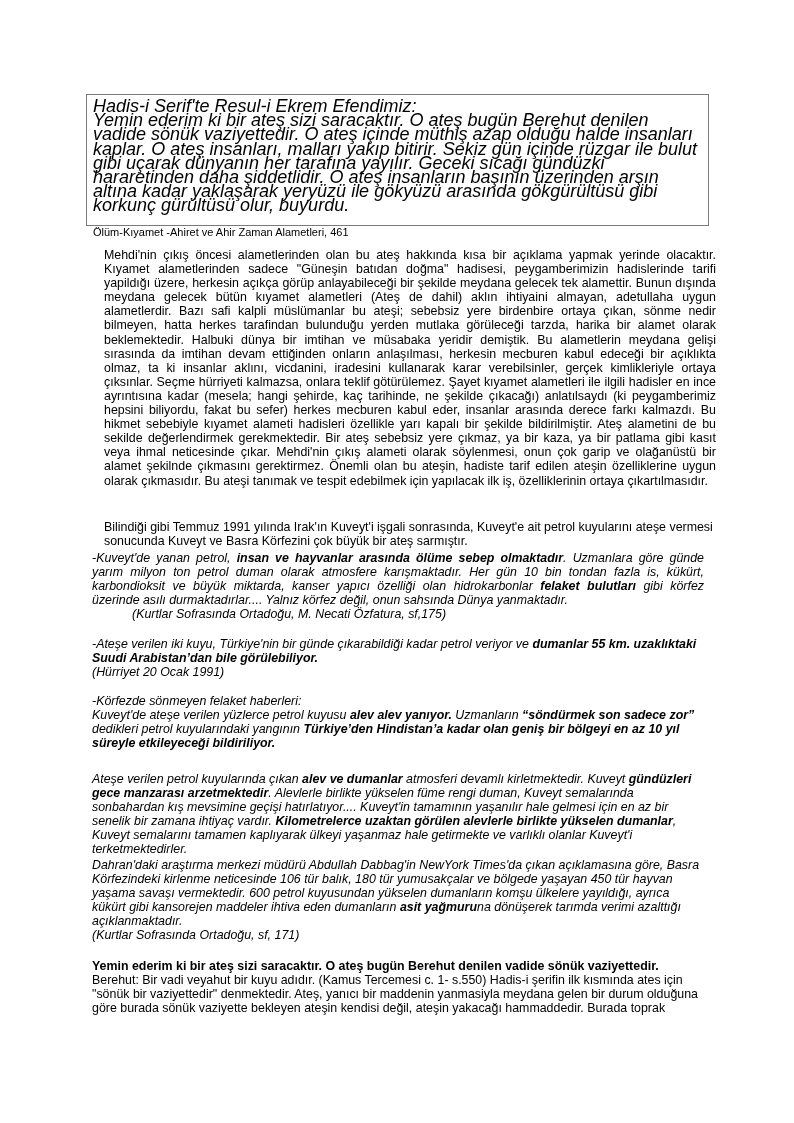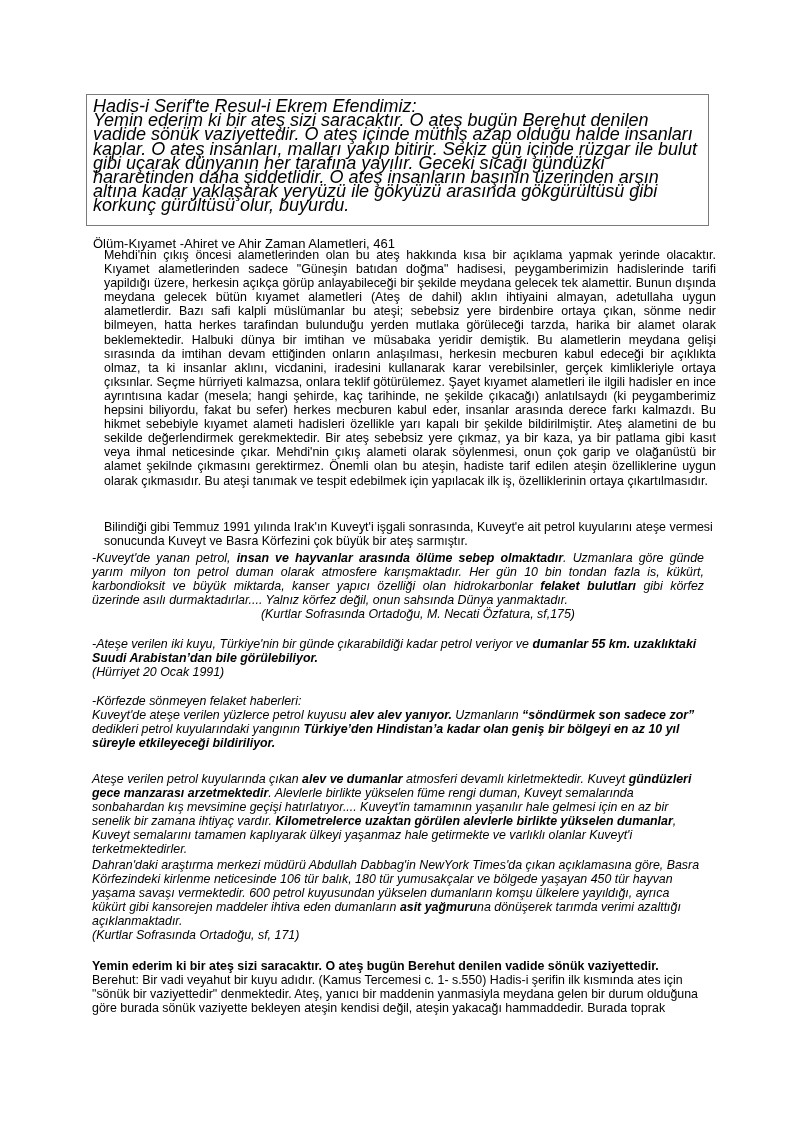--- a/index.html
+++ b/index.html
@@ -6,21 +6,21 @@
     body { width: 794px; height: 1123px; position: relative; overflow: hidden; color: #000; }
     .page { position: absolute; left: 0; top: 0; width: 794px; height: 1123px; }
     .quote-box {
       position: absolute; left: 86px; top: 94px; width: 609px; height: 126px;
       border: 1px solid #7a7a7a; padding: 4px 6px 0 6px; box-sizing: content-box;
       font-family: "Liberation Sans", sans-serif;
     }
     .quote-title, .quote-body {
       font-weight: normal; font-style: italic; font-size: 18px; line-height: 14.2px; margin: 0;
     }
-    .quote-refs { margin-top: 25px; font-size: 13px; line-height: 11px; }
+    .quote-refs { margin-top: 14px; font-size: 11px; line-height: 11px; }
     .quote-refs div { margin: 0; }
     .col { position: absolute; left: 92px; width: 612px; font-family: "Liberation Sans", sans-serif; font-size: 12.4px; line-height: 14.1px; }
     .just { text-align: justify; }
     .it { font-style: italic; }
     b { font-weight: bold; }
     p { margin: 12px; }
   </style>
 </head>
 <body>
 
@@ -33,21 +33,21 @@
       <div>Ölüm-Kıyamet -Ahiret ve Ahir Zaman Alametleri, 461</div>
     </div>
   </div>
 
   <p class="col just" style="top:236px;">Mehdi'nin çıkış öncesi alametlerinden olan bu ateş hakkında kısa bir açıklama yapmak yerinde olacaktır. Kıyamet alametlerinden sadece "Güneşin batıdan doğma" hadisesi, peygamberimizin hadislerinde tarifi yapildığı üzere, herkesin açıkça görüp anlayabileceği bir şekilde meydana gelecek tek alamettir. Bunun dışında meydana gelecek bütün kıyamet alametleri (Ateş de dahil) aklın ihtiyaini almayan, adetullaha uygun alametlerdir. Bazı safi kalpli müslümanlar bu ateşi; sebebsiz yere birdenbire ortaya çıkan, sönme nedir bilmeyen, hatta herkes tarafindan bulunduğu yerden mutlaka görüleceği tarzda, harika bir alamet olarak beklemektedir. Halbuki dünya bir imtihan ve müsabaka yeridir demiştik. Bu alametlerin meydana gelişi sırasında da imtihan devam ettiğinden onların anlaşılması, herkesin mecburen kabul edeceği bir açıklıkta olmaz, ta ki insanlar aklını, vicdanini, iradesini kullanarak karar verebilsinler, gerçek kimlikleriyle ortaya çıksınlar. Seçme hürriyeti kalmazsa, onlara teklif götürülemez. Şayet kıyamet alametleri ile ilgili hadisler en ince ayrıntısına kadar (mesela; hangi şehirde, kaç tarihinde, ne şekilde çıkacağı) anlatılsaydı (ki peygamberimiz hepsini biliyordu, fakat bu sefer) herkes mecburen kabul eder, insanlar arasında derece farkı kalmazdı. Bu hikmet sebebiyle kıyamet alameti hadisleri özellikle yarı kapalı bir şekilde bildirilmiştir. Ateş alametini de bu sekilde değerlendirmek gerekmektedir. Bir ateş sebebsiz yere çıkmaz, ya bir kaza, ya bir patlama gibi kasıt veya ihmal neticesinde çıkar. Mehdi'nin çıkış alameti olarak söylenmesi, onun çok garip ve olağanüstü bir alamet şekilnde çıkmasını gerektirmez. Önemli olan bu ateşin, hadiste tarif edilen ateşin özelliklerine uygun olarak çıkmasıdır. Bu ateşi tanımak ve tespit edebilmek için yapılacak ilk iş, özelliklerinin ortaya çıkartılmasıdır.</p>
 
   <p class="col" style="top:508px;"> Bilindiği gibi Temmuz 1991 yılında Irak'ın  Kuveyt'i işgali sonrasında, Kuveyt'e ait petrol kuyularını ateşe vermesi sonucunda Kuveyt ve Basra Körfezini  çok büyük  bir  ateş sarmıştır.</p>
 
   <div class="col it just" style="top:551px;">
     <span>-Kuveyt'de yanan petrol, </span><b>insan ve hayvanlar arasında ölüme sebep olmaktadır</b><span>. Uzmanlara göre günde yarım milyon ton petrol duman olarak atmosfere karışmaktadır. Her gün 10 bin tondan fazla is, kükürt, karbondioksit ve büyük miktarda, kanser yapıcı özelliği olan hidrokarbonlar </span><b>felaket bulutları</b><span> gibi körfez üzerinde asılı durmaktadırlar.... Yalnız körfez değil, onun sahsında Dünya yanmaktadır.</span>
-    <div style="text-align:center;margin-left:40px;">(Kurtlar Sofrasında Ortadoğu, M. Necati Özfatura, sf,175)</div>
+    <div style="text-align:left;margin-left:40px;">(Kurtlar Sofrasında Ortadoğu, M. Necati Özfatura, sf,175)</div>
   </div>
 
   <div class="col it" style="top:637px;">
     <span>-Ateşe verilen iki kuyu, Türkiye'nin bir günde çıkarabildiği kadar petrol veriyor ve </span><b>dumanlar 55 km. uzaklıktaki Suudi Arabistan’dan bile görülebiliyor.</b>
     <div>(Hürriyet 20 Ocak 1991)</div>
   </div>
 
   <div class="col it" style="top:694px;">
     <div>-Körfezde sönmeyen felaket haberleri:</div>
     <span>Kuveyt'de ateşe verilen yüzlerce petrol kuyusu </span><b>alev alev yanıyor.</b><span> Uzmanların </span><b>“söndürmek son sadece zor”</b><span> dedikleri petrol kuyularındaki yangının </span><b>Türkiye’den Hindistan’a kadar olan geniş bir bölgeyi en az 10 yıl süreyle etkileyeceği bildiriliyor.</b>

